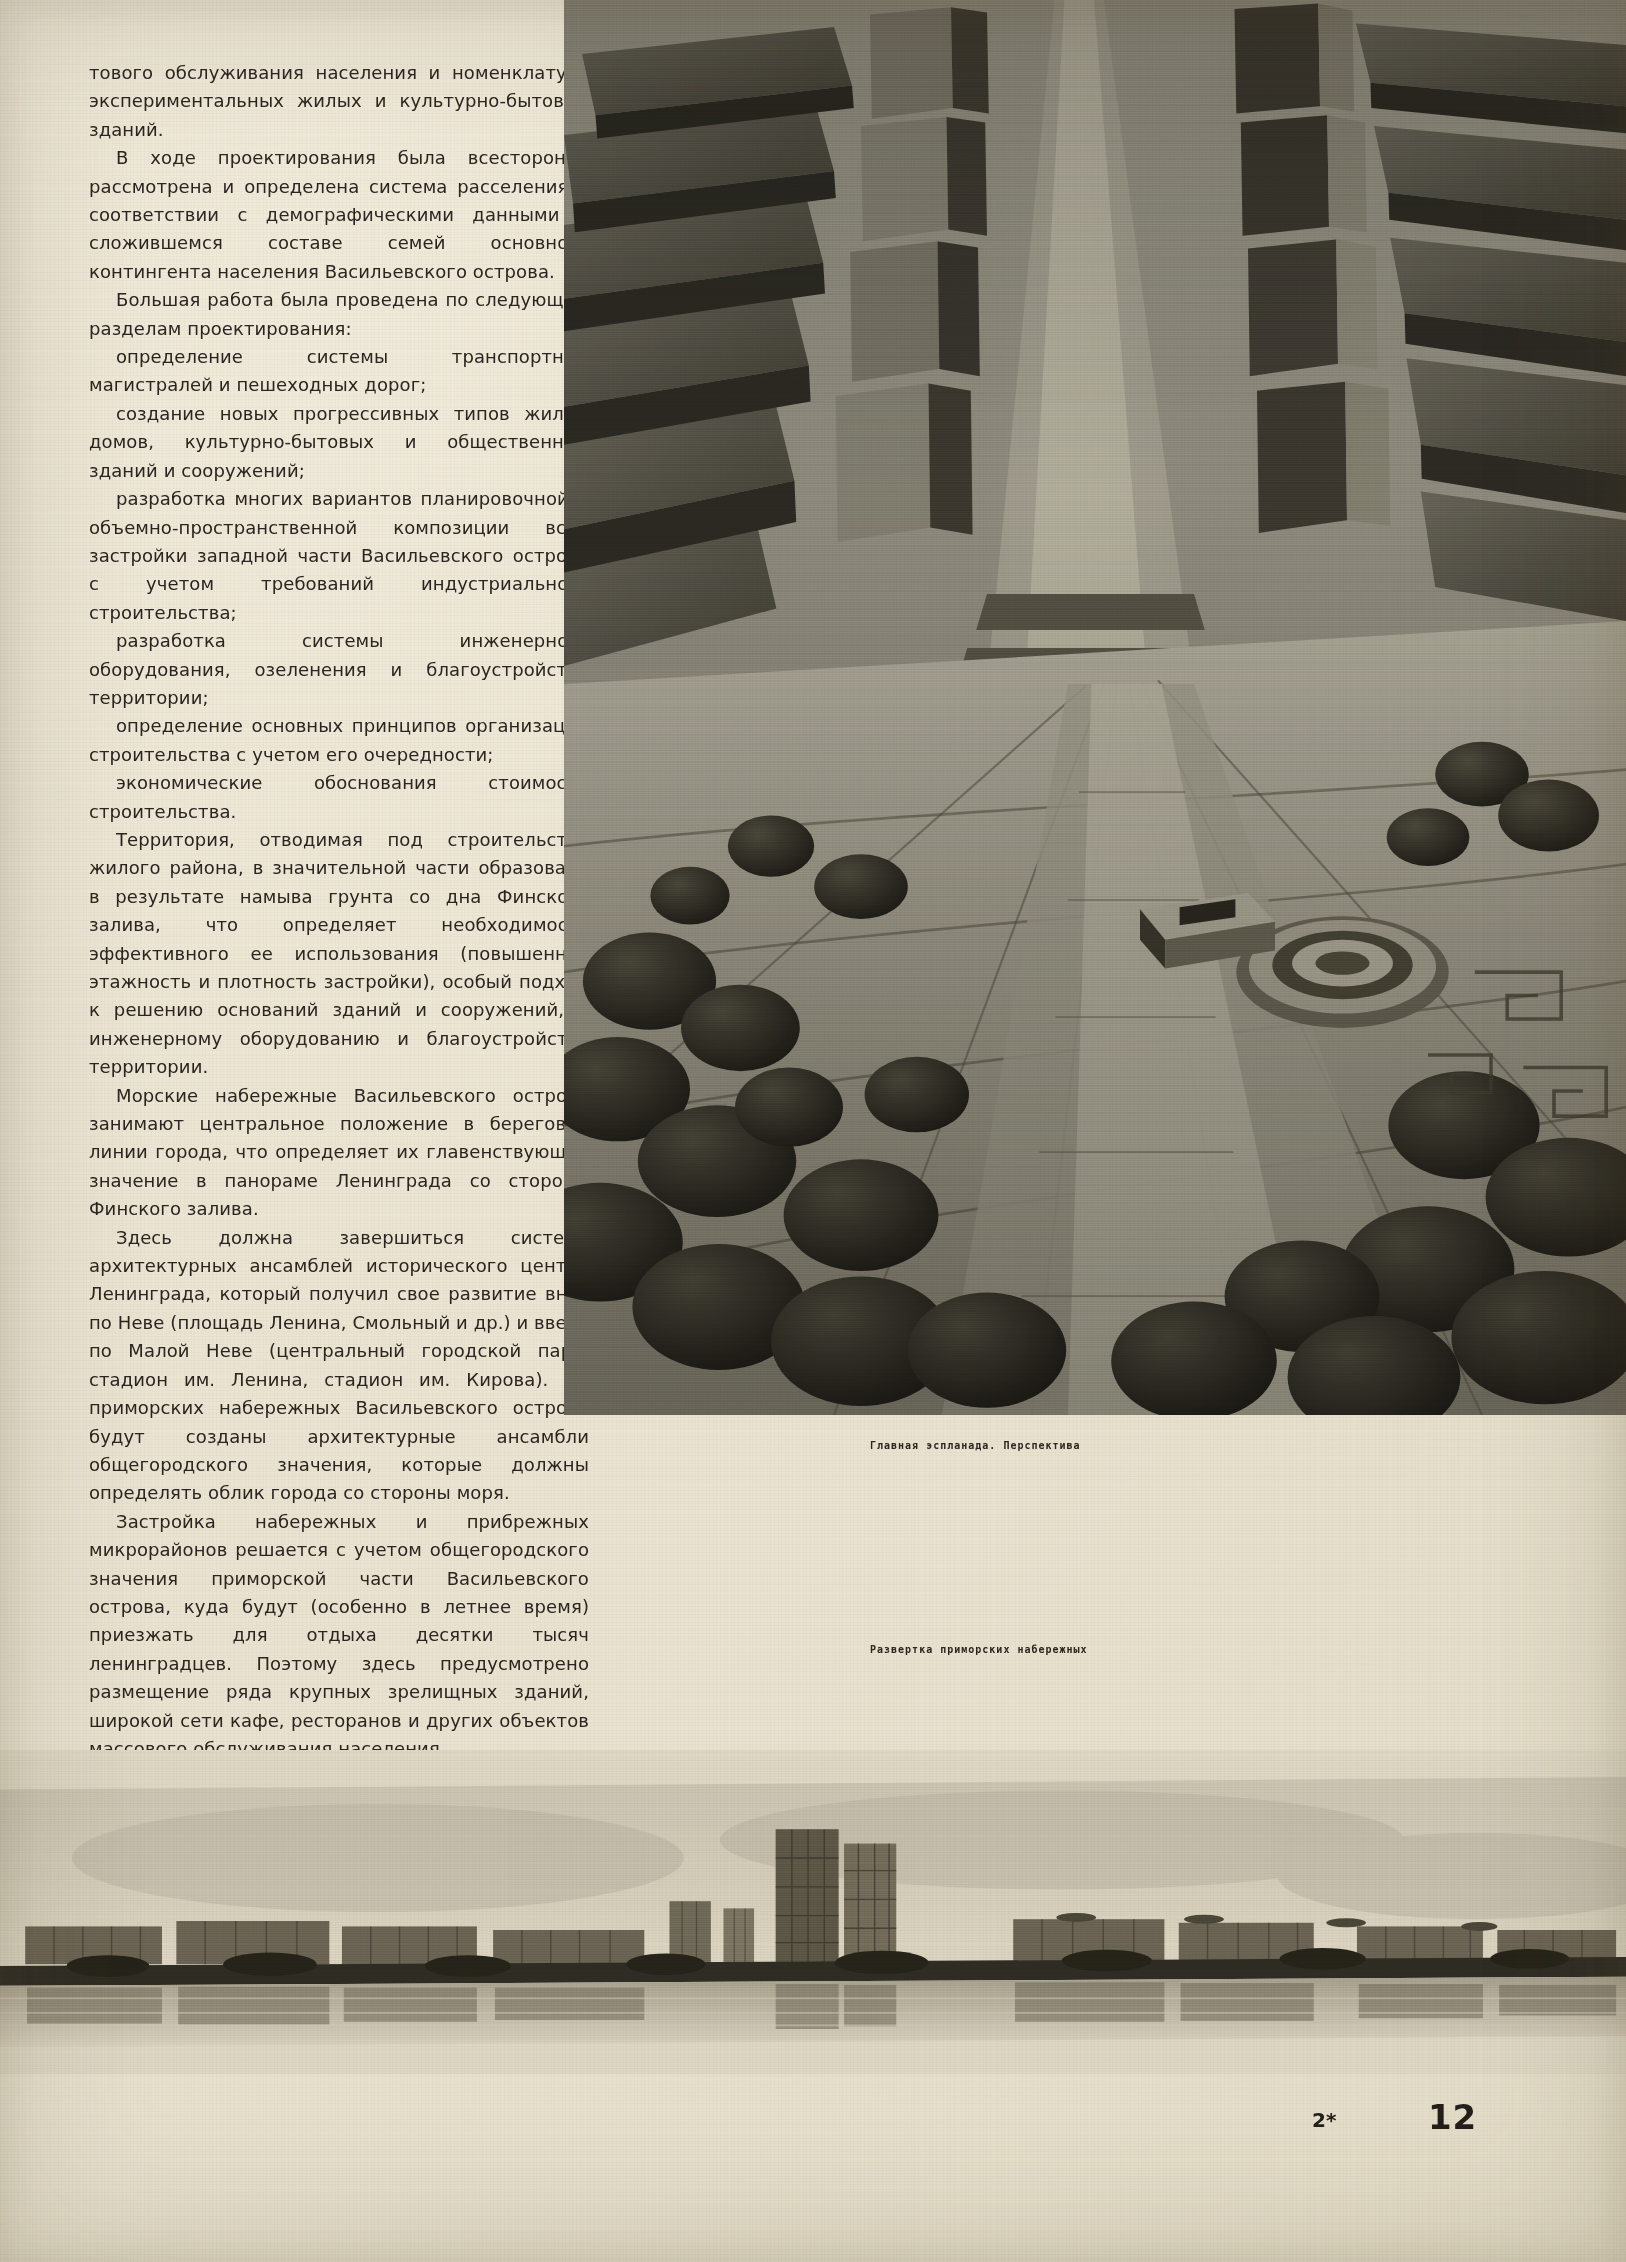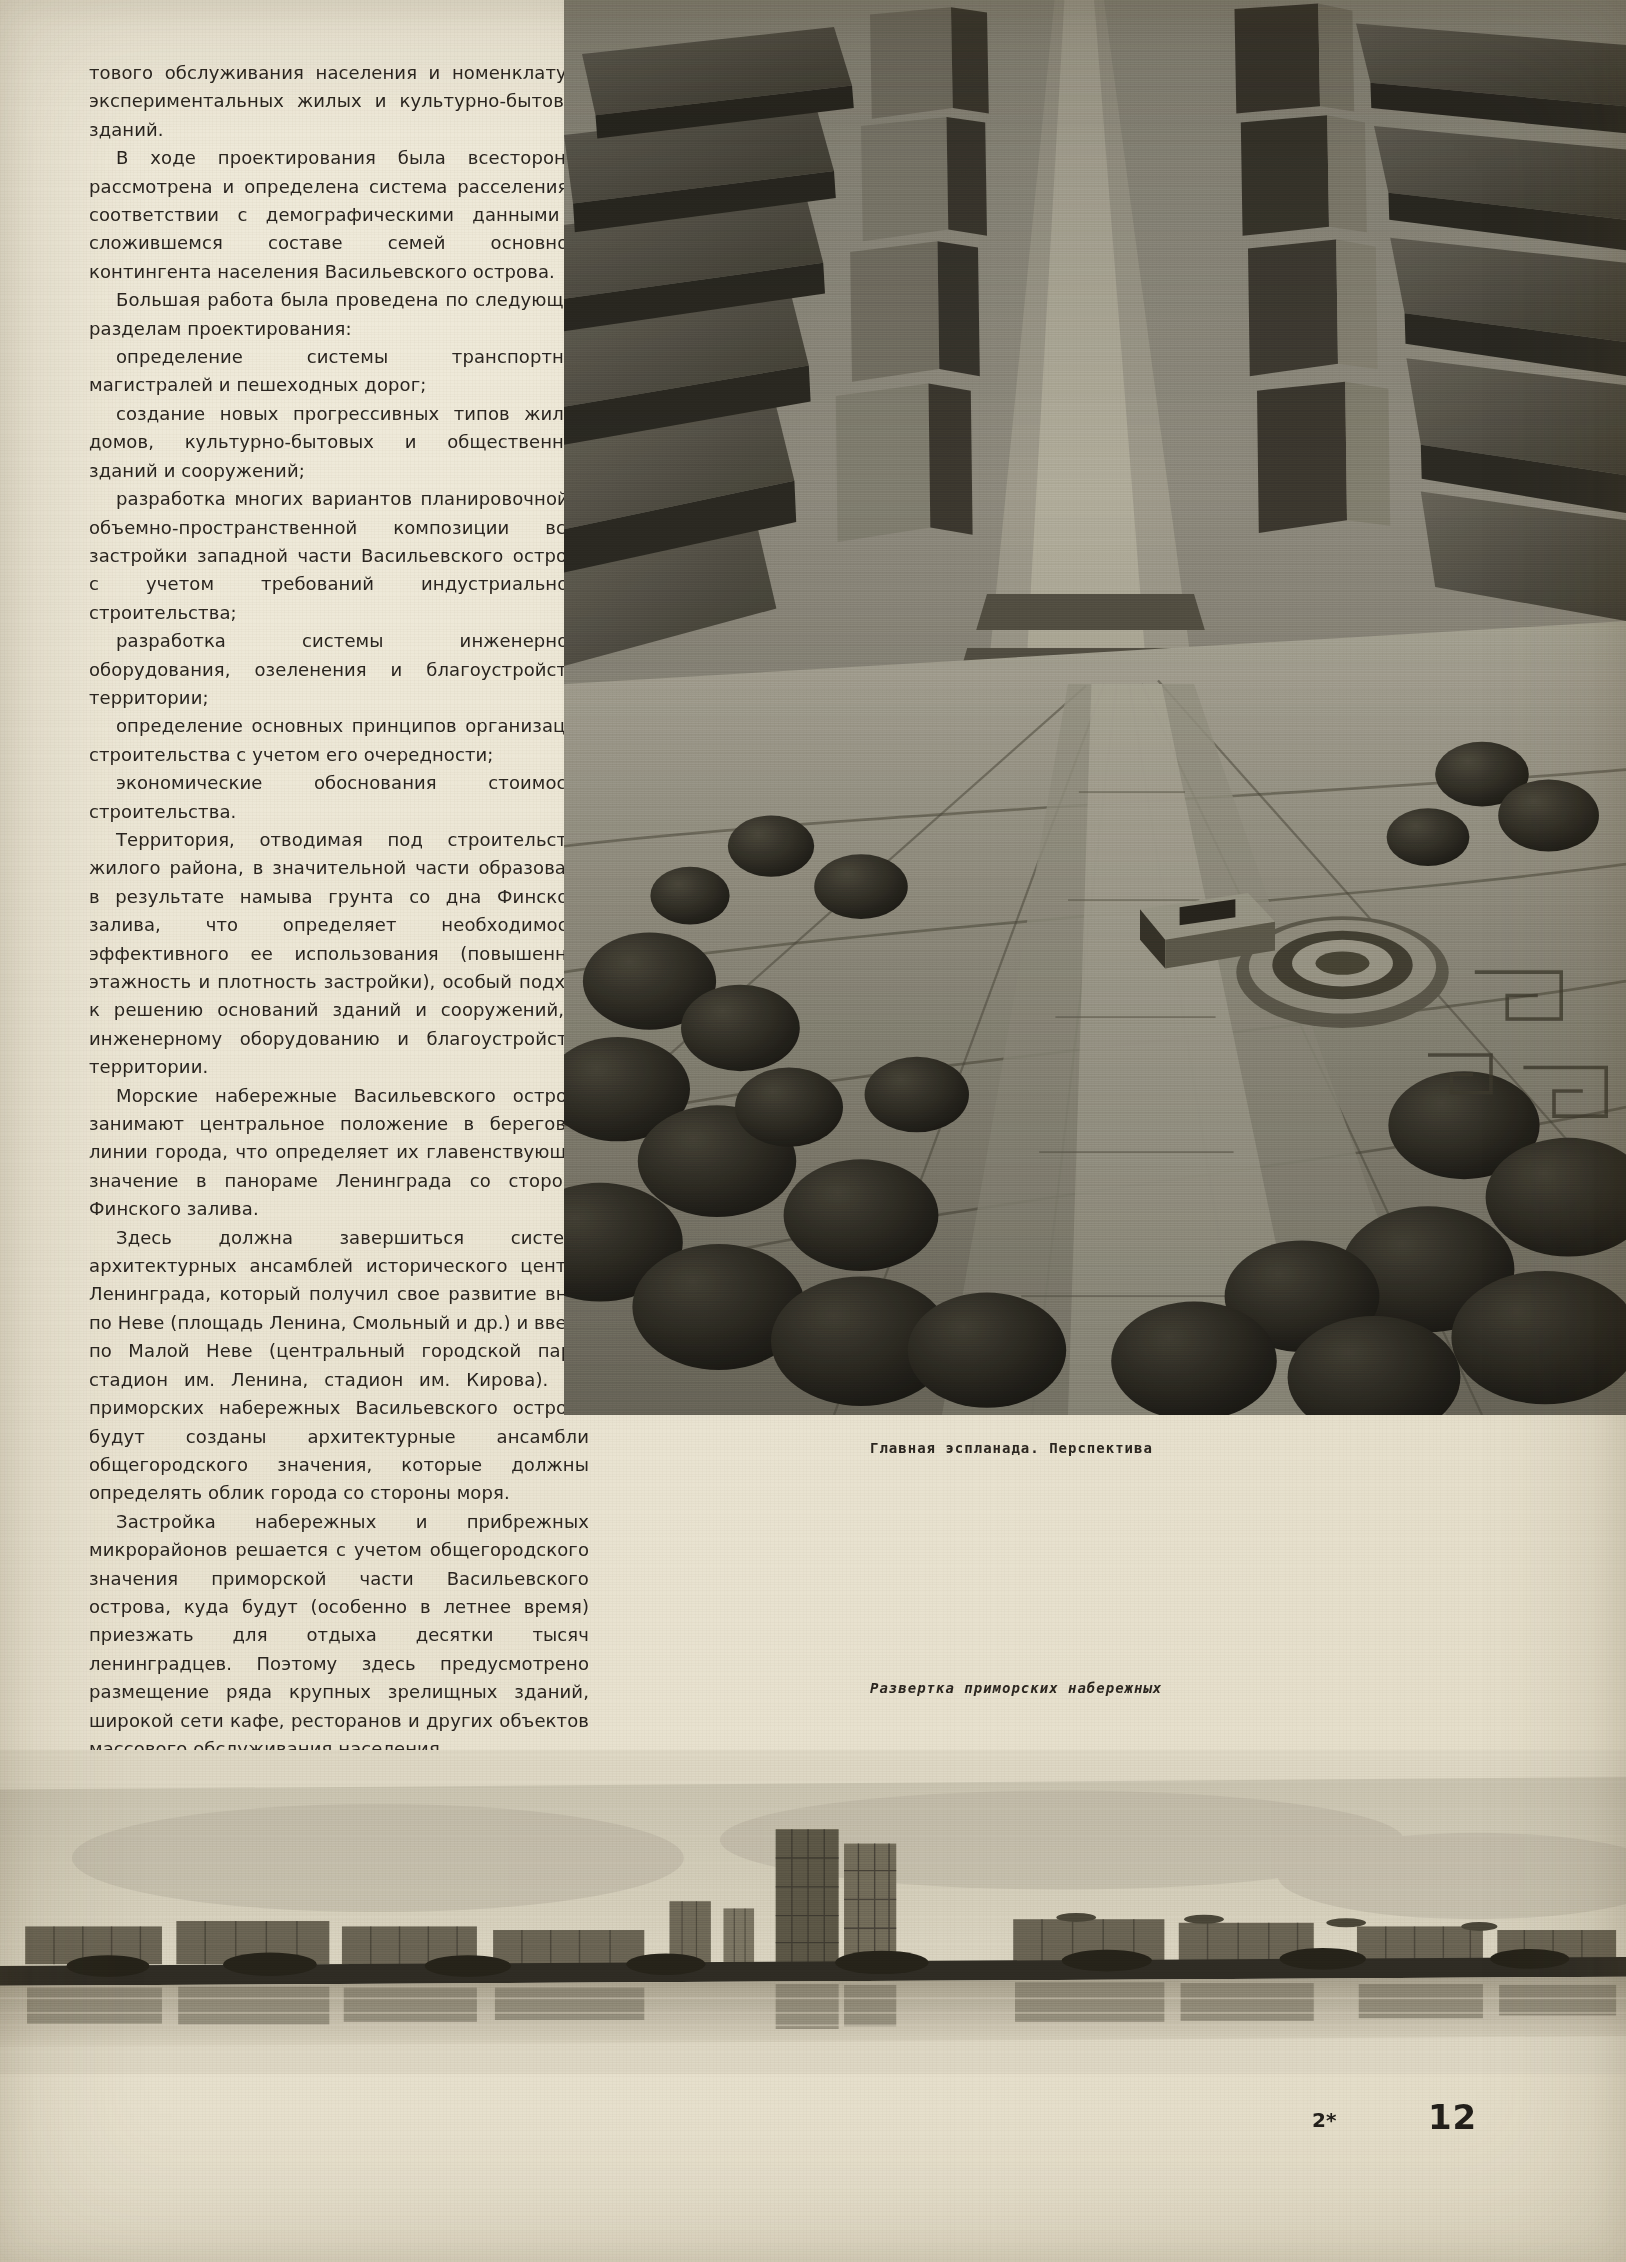--- a/index.html
+++ b/index.html
@@ -48,24 +48,24 @@
   .pgrain{position:absolute;inset:0;
     background:
       repeating-linear-gradient(0deg, rgba(0,0,0,.06) 0 0.9px, rgba(255,255,255,.04) 0.9px 1.8px);
     mix-blend-mode:overlay;opacity:.6;pointer-events:none;}
   .ptone{position:absolute;inset:0;background:linear-gradient(180deg,rgba(40,38,32,.18),rgba(40,38,32,0) 35%,rgba(30,28,22,.25));mix-blend-mode:multiply;pointer-events:none;}
 
   
   .caption{
     position:absolute;color:#2b2620;
     font-family:"DejaVu Sans Mono","Liberation Mono",monospace;
-    font-size:14px;font-weight:700;letter-spacing:1px;
+    font-size:10px;font-weight:700;letter-spacing:1px;
   }
   #cap1{left:870px;top:1440px;}
-  #cap2{left:870px;top:1680px;font-style:italic;}
+  #cap2{left:870px;top:1644px;}
 
   
   #panorama{left:0;top:1750px;width:1626px;height:324px;background:#ded7c4;overflow:hidden;}
 
   
   .footer{position:absolute;color:#23201b;font-weight:700;}
   #sig{left:1312px;top:2108px;font-size:20px;font-family:"DejaVu Sans","Liberation Sans",sans-serif;}
   #pno{left:1428px;top:2097px;font-size:34px;font-family:"DejaVu Sans","Liberation Sans",sans-serif;letter-spacing:0.9px;}
 </style>
 </head>

